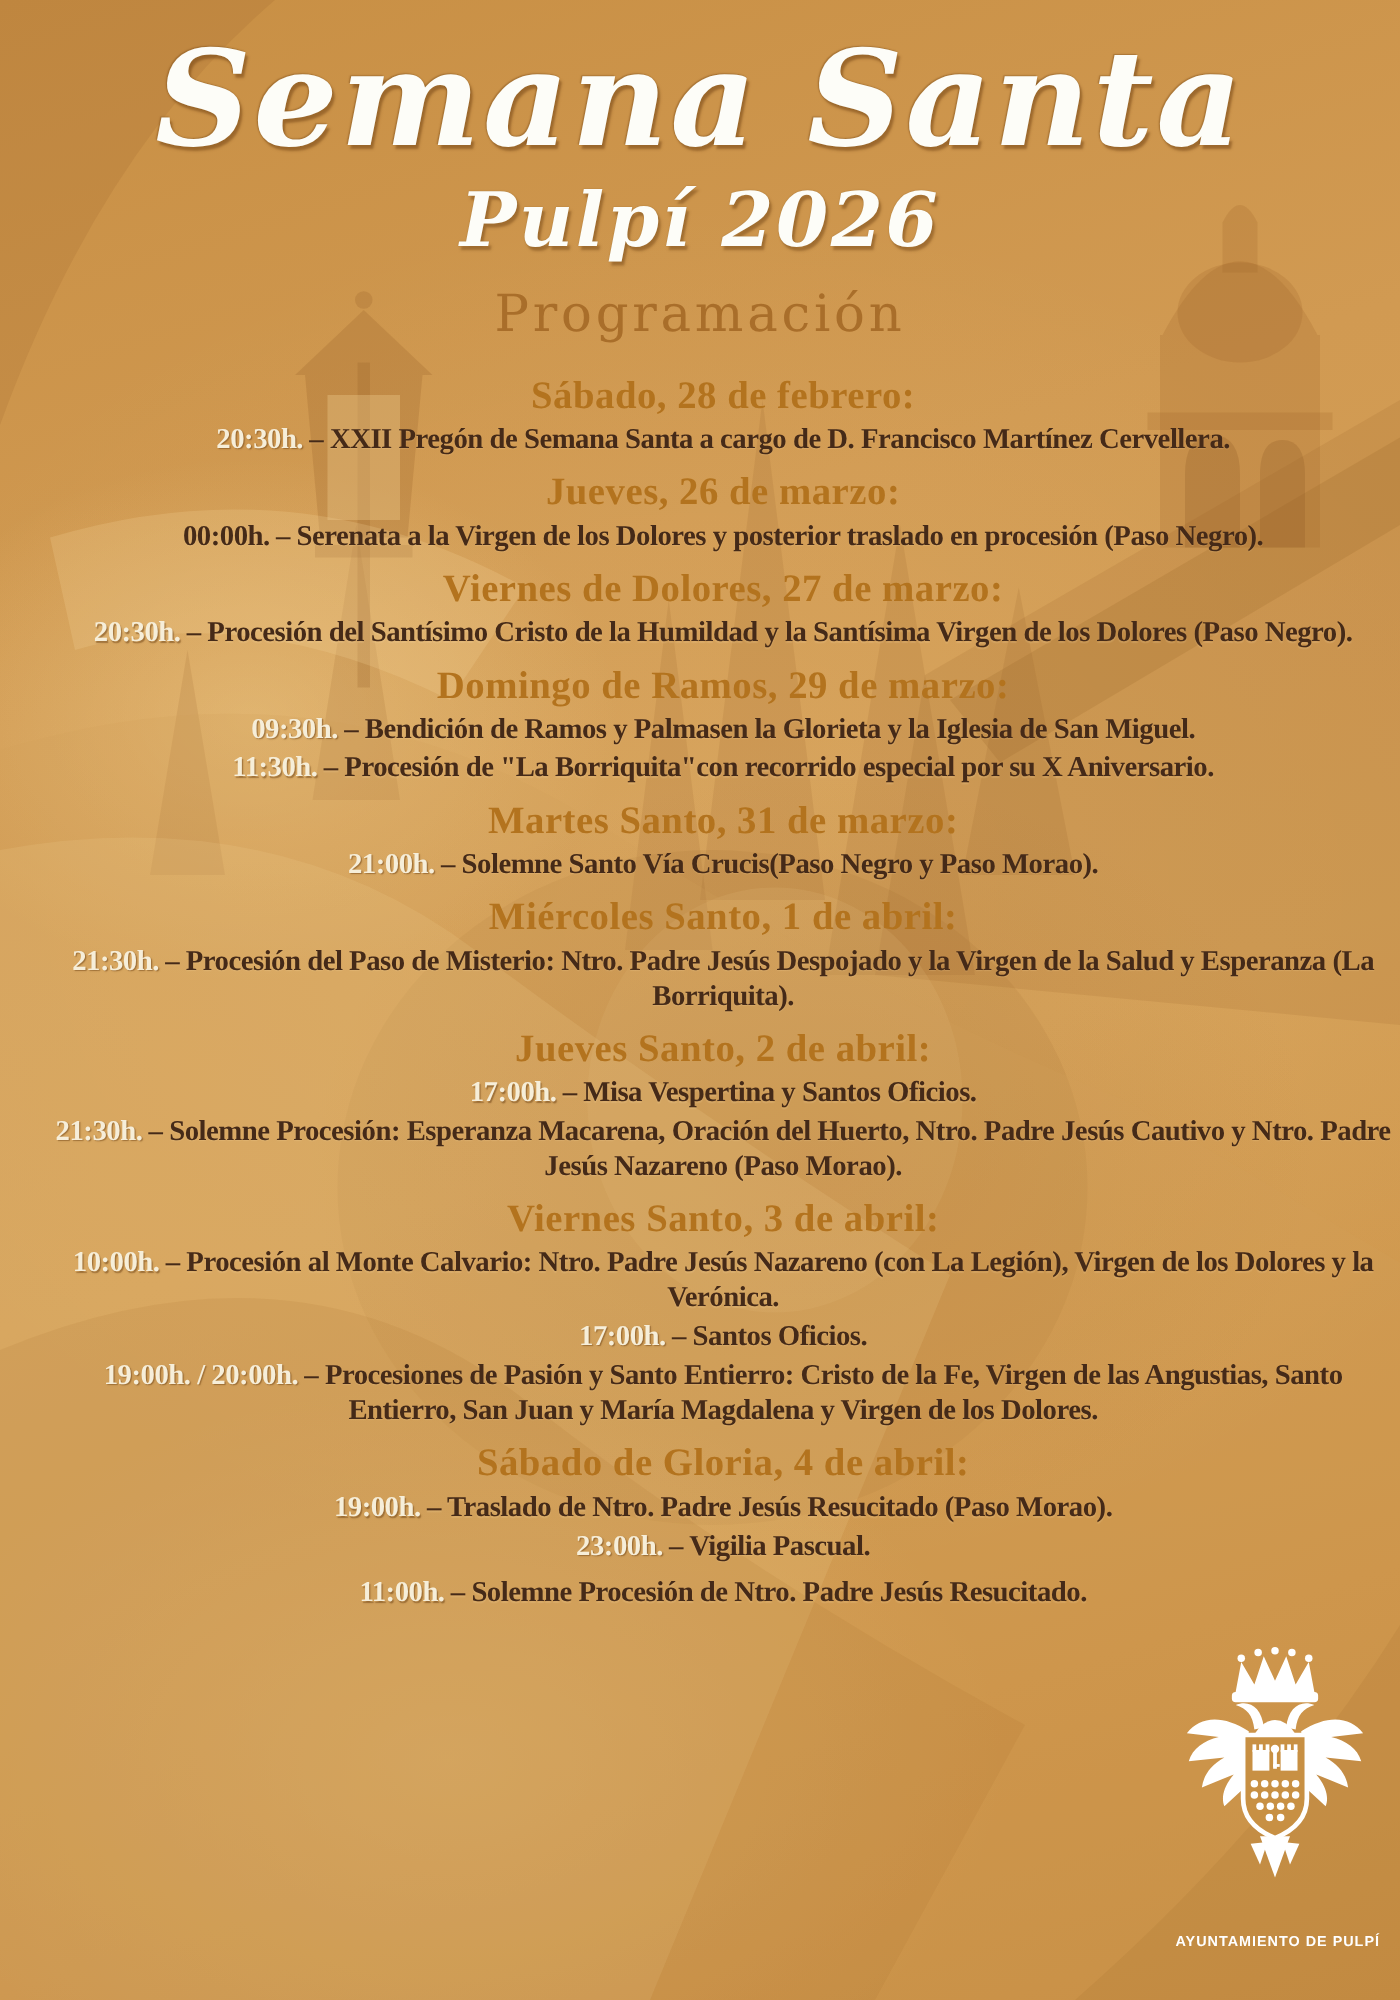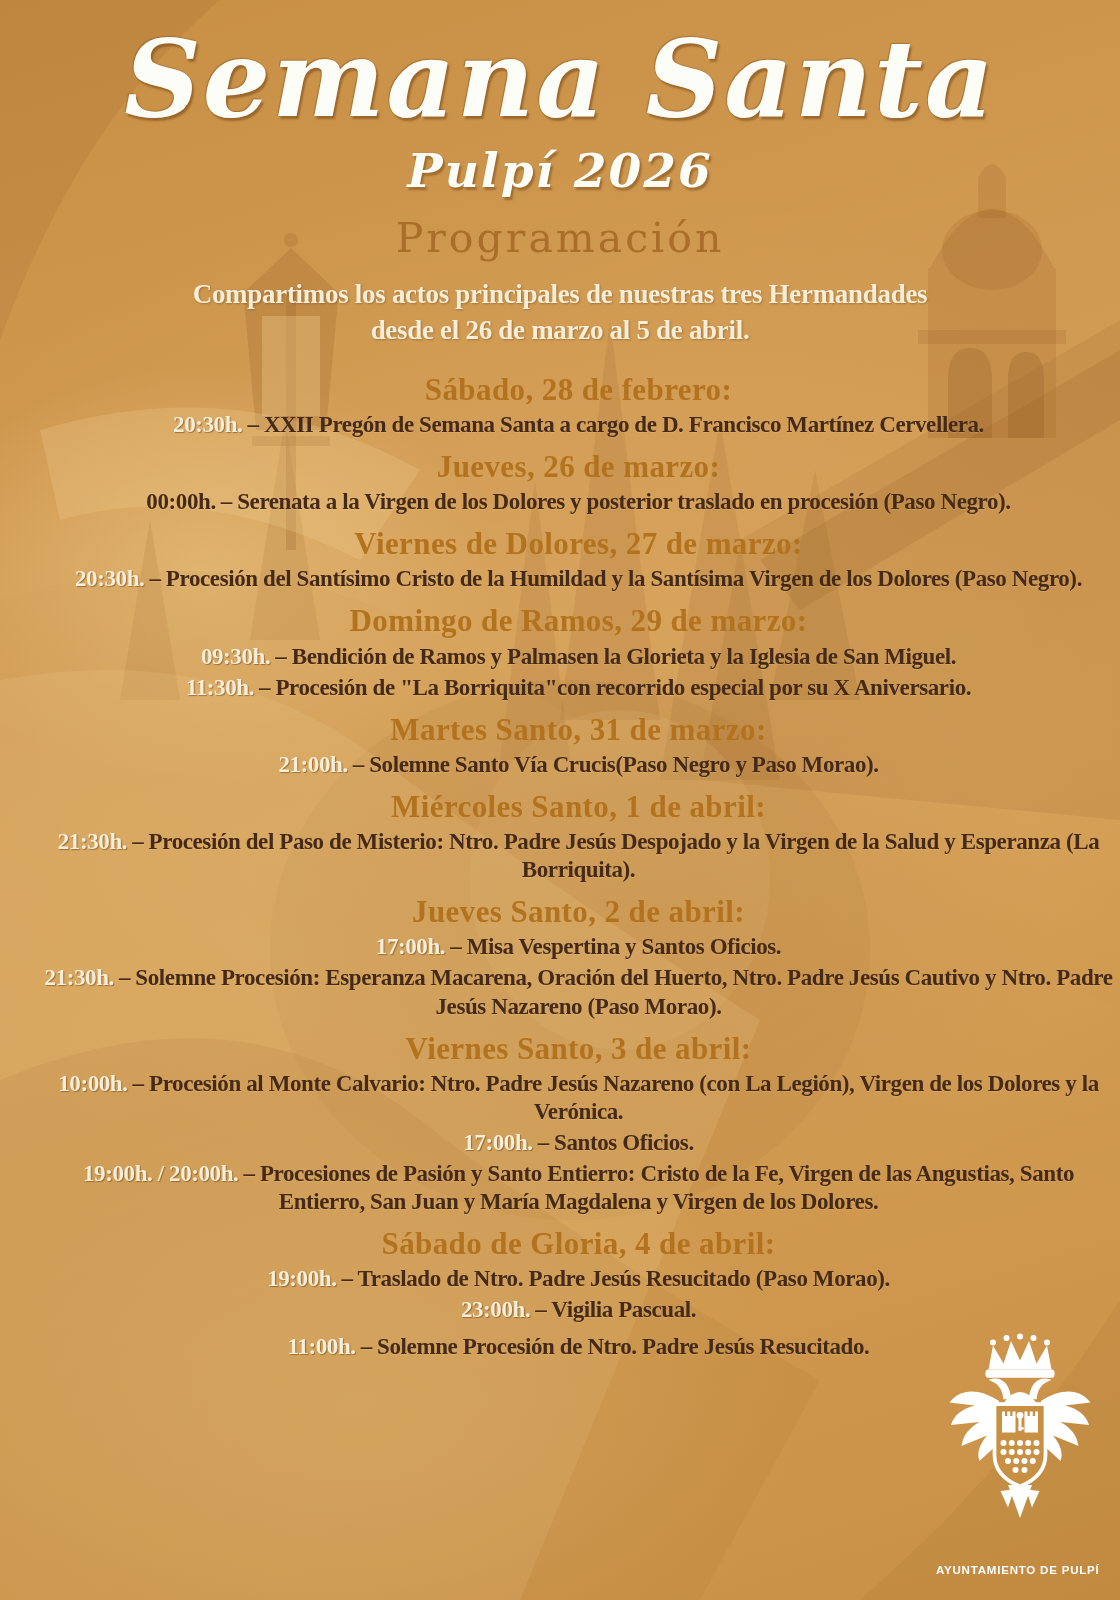--- a/index.html
+++ b/index.html
@@ -19,21 +19,21 @@
   .bg-art{position:absolute;inset:0;z-index:0;}
   .content{position:relative;z-index:2;text-align:center;}
   .title{
     font-family:"DejaVu Serif",serif;font-style:italic;font-weight:bold;
     font-size:106px;line-height:1.04;color:#fdfdf8;margin:24px 0 0;
     letter-spacing:2px;
     text-shadow:0 0 1px #9a6828, 2px 3px 2px rgba(116,70,22,.55), -1px -1px 1px rgba(116,70,22,.35);
   }
   .subtitle{
     font-family:"DejaVu Serif",serif;font-style:italic;font-weight:bold;
-    font-size:47px;line-height:1.05;color:#fdfdf8;margin:12px 0 0;letter-spacing:2px;
+    font-size:60px;line-height:1.05;color:#fdfdf8;margin:12px 0 0;letter-spacing:2px;
     text-shadow:0 0 1px #9a6828, 2px 3px 2px rgba(116,70,22,.5);
   }
   .prog{
     font-family:"DejaVu Serif",serif;font-weight:normal;
     font-size:41px;line-height:1.12;color:var(--programacion,#a96e2a);
     margin:20px 0 16px;letter-spacing:3px;
   }
   .intro{
     color:var(--cream-text,#f6eed9);font-weight:bold;font-size:27px;line-height:1.32;
     margin:12px auto 0;max-width:920px;letter-spacing:-0.3px;
@@ -47,21 +47,21 @@
   }
   .event{
     font-size:23px;line-height:1.22;font-weight:bold;color:var(--body-text,#452a18);
     margin:3px auto;max-width:1075px;letter-spacing:-0.4px;
     text-shadow:0 1px 1px rgba(255,230,180,.18);
   }
   .time{white-space:nowrap;text-align:center;}
   .time.light{color:var(--cream-text,#f6eed9);text-shadow:1px 1px 1px rgba(110,65,20,.55);}
   .time.dark{color:var(--body-text,#452a18);}
   .desc{margin-left:5px;}
-  .crest{position:absolute;right:16px;bottom:24px;width:168px;z-index:3;text-align:left;}
+  .crest{position:absolute;right:16px;bottom:40px;width:168px;z-index:3;text-align:right;}
   .crest svg{display:block;margin:0 auto;}
   .crest-caption{
     font-family:"Liberation Sans",sans-serif;color:#ffffff;
     font-size:11.5px;font-weight:bold;letter-spacing:.8px;margin-top:5px;white-space:nowrap;
   }
 </style>
 </head>
 <body>
 
 <div class="poster">
@@ -111,24 +111,20 @@
     <path d="M40,430 Q240,370 420,470 L360,560 Q200,480 60,520 Z" fill="rgba(246,216,154,0.22)"></path>
 
     <path d="M0,0 L220,0 Q80,120 0,340 Z" fill="rgba(140,88,34,0.14)"></path>
     <path d="M1120,1600 L860,1600 Q1020,1460 1120,1300 Z" fill="rgba(140,88,34,0.10)"></path>
   </svg>
 
   <div class="content">
     <h1 class="title">Semana Santa</h1>
     <div class="subtitle">Pulpí 2026</div>
     <div class="prog">Programación</div>
-    <div class="intro">
-      <div>Compartimos los actos principales de nuestras tres Hermandades</div>
-      <div>desde el 26 de marzo al 5 de abril.</div>
-    </div>
     <div class="days">
   <section class="day">
     <h2 class="day-heading">Sábado, 28 de febrero:</h2>
 
   <p class="event"><span class="time light">20:30h.</span><span class="desc">– XXII Pregón de Semana Santa a cargo de D. Francisco Martínez Cervellera.</span></p>
 </section>
 
   <section class="day">
     <h2 class="day-heading">Jueves, 26 de marzo:</h2>
 

